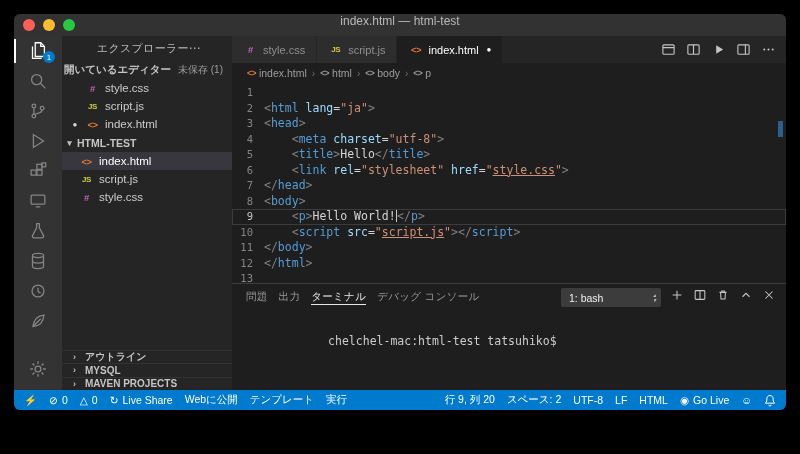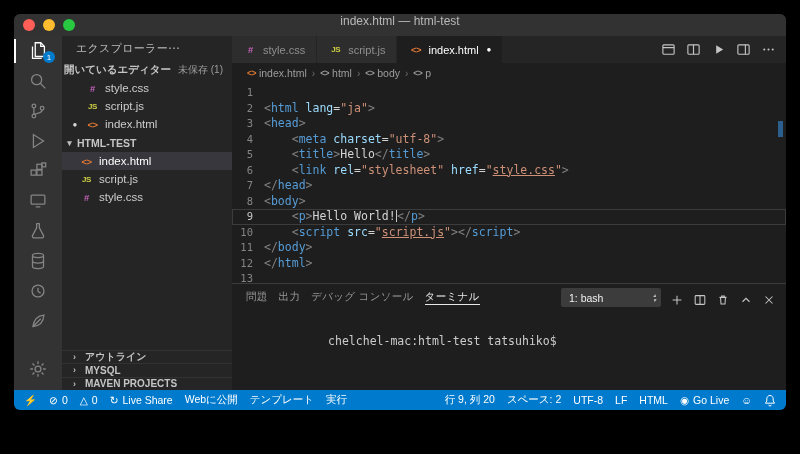--- a/index.html
+++ b/index.html
@@ -19,21 +19,21 @@
   .activitybar{flex:0 0 48px;background:var(--activitybar-bg,#333);display:flex;flex-direction:column;align-items:center}
   .act-item{width:48px;height:30px;display:flex;align-items:center;justify-content:center;position:relative;color:#858585;cursor:pointer}
   .act-item.active{color:#fff}
   .act-item.active::before{content:"";position:absolute;left:0;top:3px;bottom:3px;width:2px;background:#fff}
   .act-item svg{display:block}
   .act-badge{position:absolute;right:7px;bottom:3px;background:var(--accent,#007acc);color:#fff;font-size:8px;
              min-width:12px;height:12px;border-radius:7px;display:flex;align-items:center;justify-content:center;padding:0 2px}
   .act-spacer{flex:1}
   
   .sidebar{flex:0 0 170px;background:var(--sidebar-bg,#252526);position:relative;color:#ccc;overflow:hidden}
-  .sb-title-row{height:24px;display:flex;align-items:center;justify-content:flex-start;padding:0 10px 0 14px;
+  .sb-title-row{height:24px;display:flex;align-items:center;justify-content:center;padding:0 10px 0 14px;
                 font-size:11px;color:#bbb;letter-spacing:.3px}
   .more{color:#bbb;cursor:pointer;font-size:12px}
   .sec-hdr{height:19px;display:flex;align-items:center;font-size:10.5px;font-weight:bold;color:#c5c5c5;padding:0 2px;cursor:pointer}
   .unsaved{font-weight:normal;color:#9d9d9d;font-size:10px;margin-left:7px}
   .chev{width:11px;color:#bcbcbc;font-size:9px;margin-right:2px;flex:0 0 11px;text-align:center}
   .sb-row{height:18px;display:flex;align-items:center;padding:0 8px;gap:5px;font-size:11.5px;cursor:pointer;white-space:nowrap}
   .sb-row.selected{background:#37373d;color:#fff}
   .sb-row.ws{padding-left:17px}
   .dirty-slot{flex:0 0 10px;width:10px;text-align:center;font-size:8px;color:#d4d4d4}
   .ficon{flex:0 0 15px;width:15px;text-align:center;font-weight:bold;font-size:9.5px;letter-spacing:-.5px}
@@ -68,21 +68,21 @@
   .caret{display:inline-block;width:1.5px;height:12px;background:#c8c8c8;vertical-align:-2px}
   .overview-ruler{position:absolute;top:0;right:0;bottom:0;width:10px}
   .mod-mark{position:absolute;right:3px;top:38px;width:5px;height:16px;background:#2b5f8e}
   
   .panel{flex:0 0 107px;border-top:1px solid #3c3c3c;display:flex;flex-direction:column}
   .panel-header{flex:0 0 27px;display:flex;align-items:center;justify-content:space-between;padding:0 10px 0 14px}
   .panel-tabs{display:flex;gap:11px;height:100%;align-items:center}
   .ptab{font-size:10.5px;color:#969696;display:flex;align-items:center;border-bottom:1px solid transparent;
         cursor:pointer;letter-spacing:.3px;white-space:nowrap}
   .ptab.active{color:#e7e7e7;border-bottom-color:#e7e7e7}
-  .panel-actions{display:flex;align-items:flex-end;gap:9px;color:#c5c5c5}
+  .panel-actions{display:flex;align-items:flex-start;gap:9px;color:#c5c5c5}
   .shell-select{background:#3c3c3c;height:19px;display:flex;align-items:center;justify-content:space-between;
                 gap:8px;padding:0 5px 0 8px;font-size:10.5px;color:#f0f0f0;min-width:100px;border-radius:2px;cursor:pointer}
   .updown{display:flex;flex-direction:column;font-size:5.5px;line-height:4.5px;color:#c5c5c5}
   .picon{cursor:pointer;display:flex;align-items:center}
   .terminal{flex:1;padding:9px 13px;font-family:"DejaVu Sans Mono",monospace;font-size:11.5px;color:#ccc;white-space:pre}
   
   .statusbar{flex:0 0 20px;background:var(--statusbar-bg,#007acc);display:flex;align-items:center;
              justify-content:space-between;color:#fff;font-size:10.5px;padding:0 10px}
   .sb-left,.sb-right{display:flex;align-items:center;gap:12px;height:100%}
   .st-item{display:flex;align-items:center;gap:4px;cursor:pointer;white-space:nowrap}
@@ -370,22 +370,22 @@
             </div>
           <div class="overview-ruler">
             <span class="mod-mark"></span>
           </div>
         </div>
         <div class="panel">
           <div class="panel-header">
             <div class="panel-tabs">
                 <div class="ptab">問題</div>
                 <div class="ptab">出力</div>
+                <div class="ptab active">ターミナル</div>
                 <div class="ptab">デバッグ コンソール</div>
-                <div class="ptab active">ターミナル</div>
               </div>
             <div class="panel-actions">
               <div class="shell-select">
                 <span>1: bash</span>
                 <span class="updown">
                   <i>▴</i>
                     <i>▾</i>
                 </span>
               </div>
               <span class="picon">

